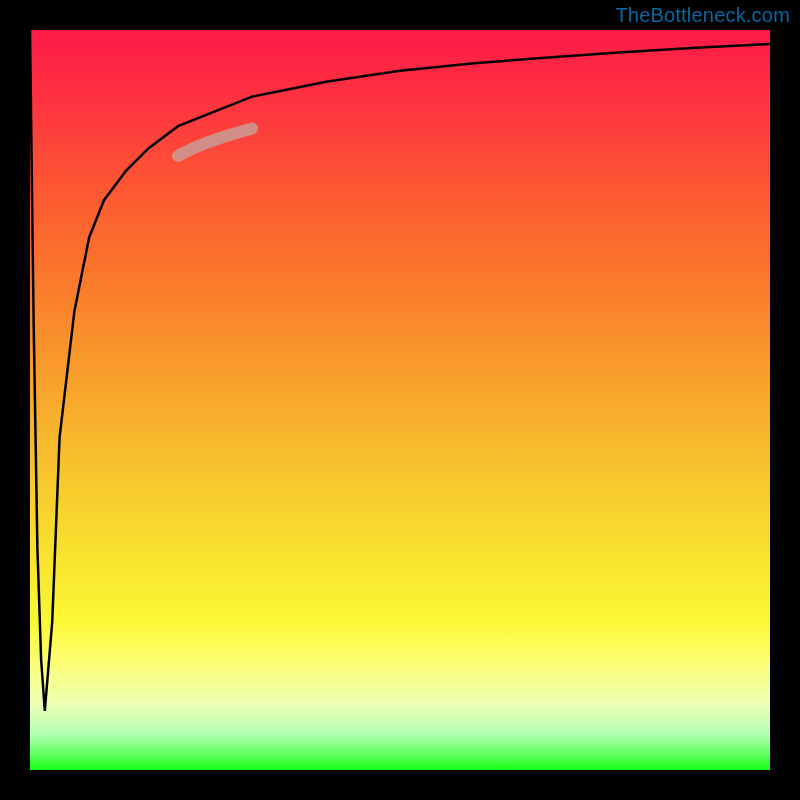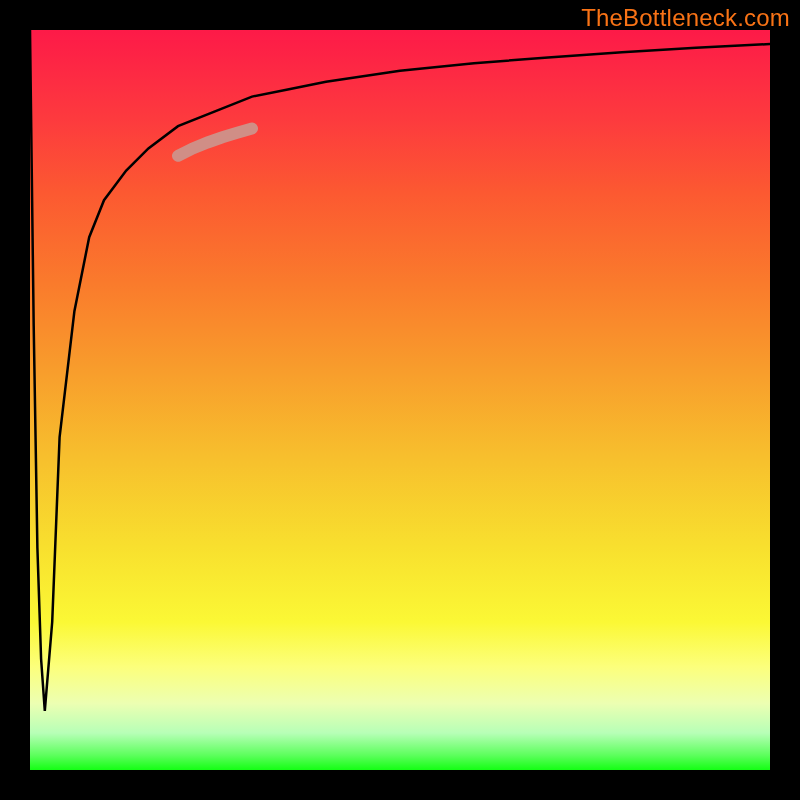--- a/index.html
+++ b/index.html
@@ -36,23 +36,23 @@
       #ecffb2 91%,
       #b7ffb7 95%,
       #5dff5d 98%,
       #14ff14 100%
     );
   }
   .watermark {
     position: absolute;
     top: 4px;
     right: 10px;
-    font-size: 24px;
+    font-size: 20px;
     font-weight: 500;
-    color: #f97316;
+    color: #0369a1;
     letter-spacing: 0.2px;
   }
   .curve-svg {
     position: absolute;
     left: 30px;
     top: 30px;
     width: 740px;
     height: 740px;
   }
 </style>

